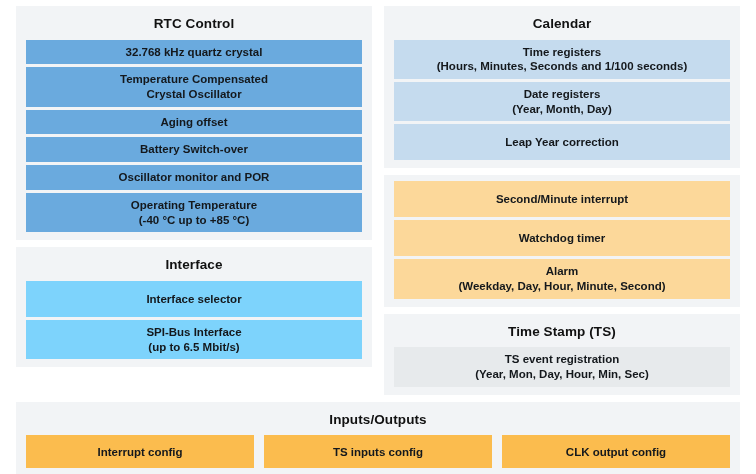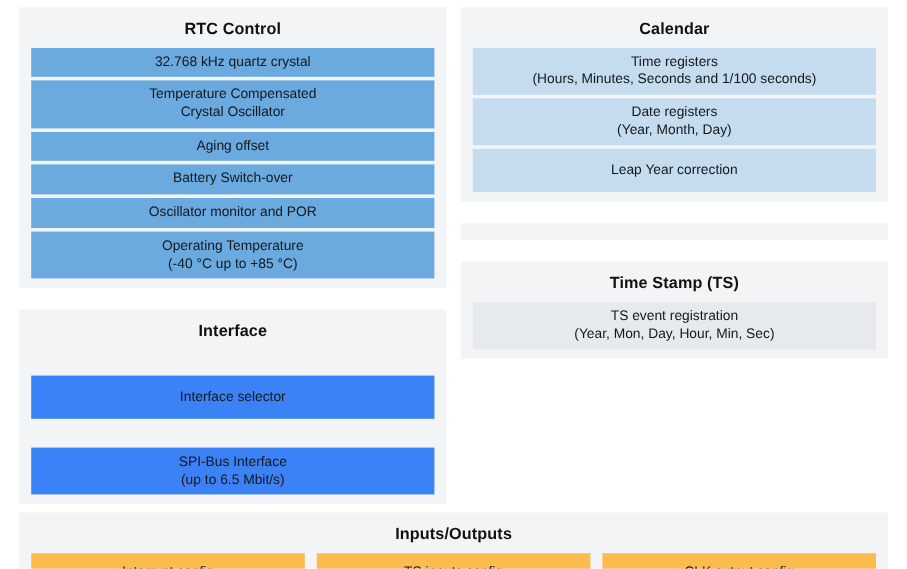--- a/index.html
+++ b/index.html
@@ -23,21 +23,21 @@
     background: #ffffff;
   }
   .columns {
     display: flex;
     gap: 12px;
     align-items: flex-start;
   }
   .col {
     display: flex;
     flex-direction: column;
-    gap: 18px;
+    gap: 7px;
     flex: 1 1 0;
     min-width: 0;
   }
   .panel {
     background: #f2f4f6;
     box-sizing: border-box;
     padding: 6px 10px 8px 10px;
   }
   .panel-title {
     text-align: center;
@@ -57,26 +57,27 @@
     text-align: center;
     font-size: 11.5px;
     line-height: 1.28;
     color: #14181c;
     padding: 5px 23px;
     box-sizing: border-box;
     display: flex;
     flex-direction: column;
     justify-content: center;
     align-items: center;
+    font-weight: bold;
   }
   .bar .l2 { display: block; }
   
   .bar-blue   { background: #6aaade; }
   .bar-lblue  { background: #c5dbee; }
-  .bar-gray   { background: #3b82f6; margin-top: 21px; }
+  .bar-gray   { background: #7dd3fc; }
   .bar-orange { background: #fcd89a; }
   .bar-tsgray { background: #e7eaec; }
   .bar-gold   { background: #fbbc4e; }
 
   
   .h1 { min-height: 23px; }
   .h2 { min-height: 36px; }
 
   .io-panel {
     margin-top: 7px;
@@ -157,20 +158,32 @@
             <span class="l1">Date registers</span>
             <span class="l2">(Year, Month, Day)</span>
           </div>
           <div class="bar bar-lblue h2">
             <span class="l1">Leap Year correction</span>
           </div>
         </div>
       </div>
 
       <div class="panel">
+        <div class="bars">
+          <div class="bar bar-orange h2">
+            <span class="l1">Second/Minute interrupt</span>
+          </div>
+          <div class="bar bar-orange h2">
+            <span class="l1">Watchdog timer</span>
+          </div>
+          <div class="bar bar-orange h2">
+            <span class="l1">Alarm</span>
+            <span class="l2">(Weekday, Day, Hour, Minute, Second)</span>
+          </div>
+        </div>
       </div>
 
       <div class="panel">
         <div class="panel-title">Time Stamp (TS)</div>
         <div class="bars">
           <div class="bar bar-tsgray h2">
             <span class="l1">TS event registration</span>
             <span class="l2">(Year, Mon, Day, Hour, Min, Sec)</span>
           </div>
         </div>

